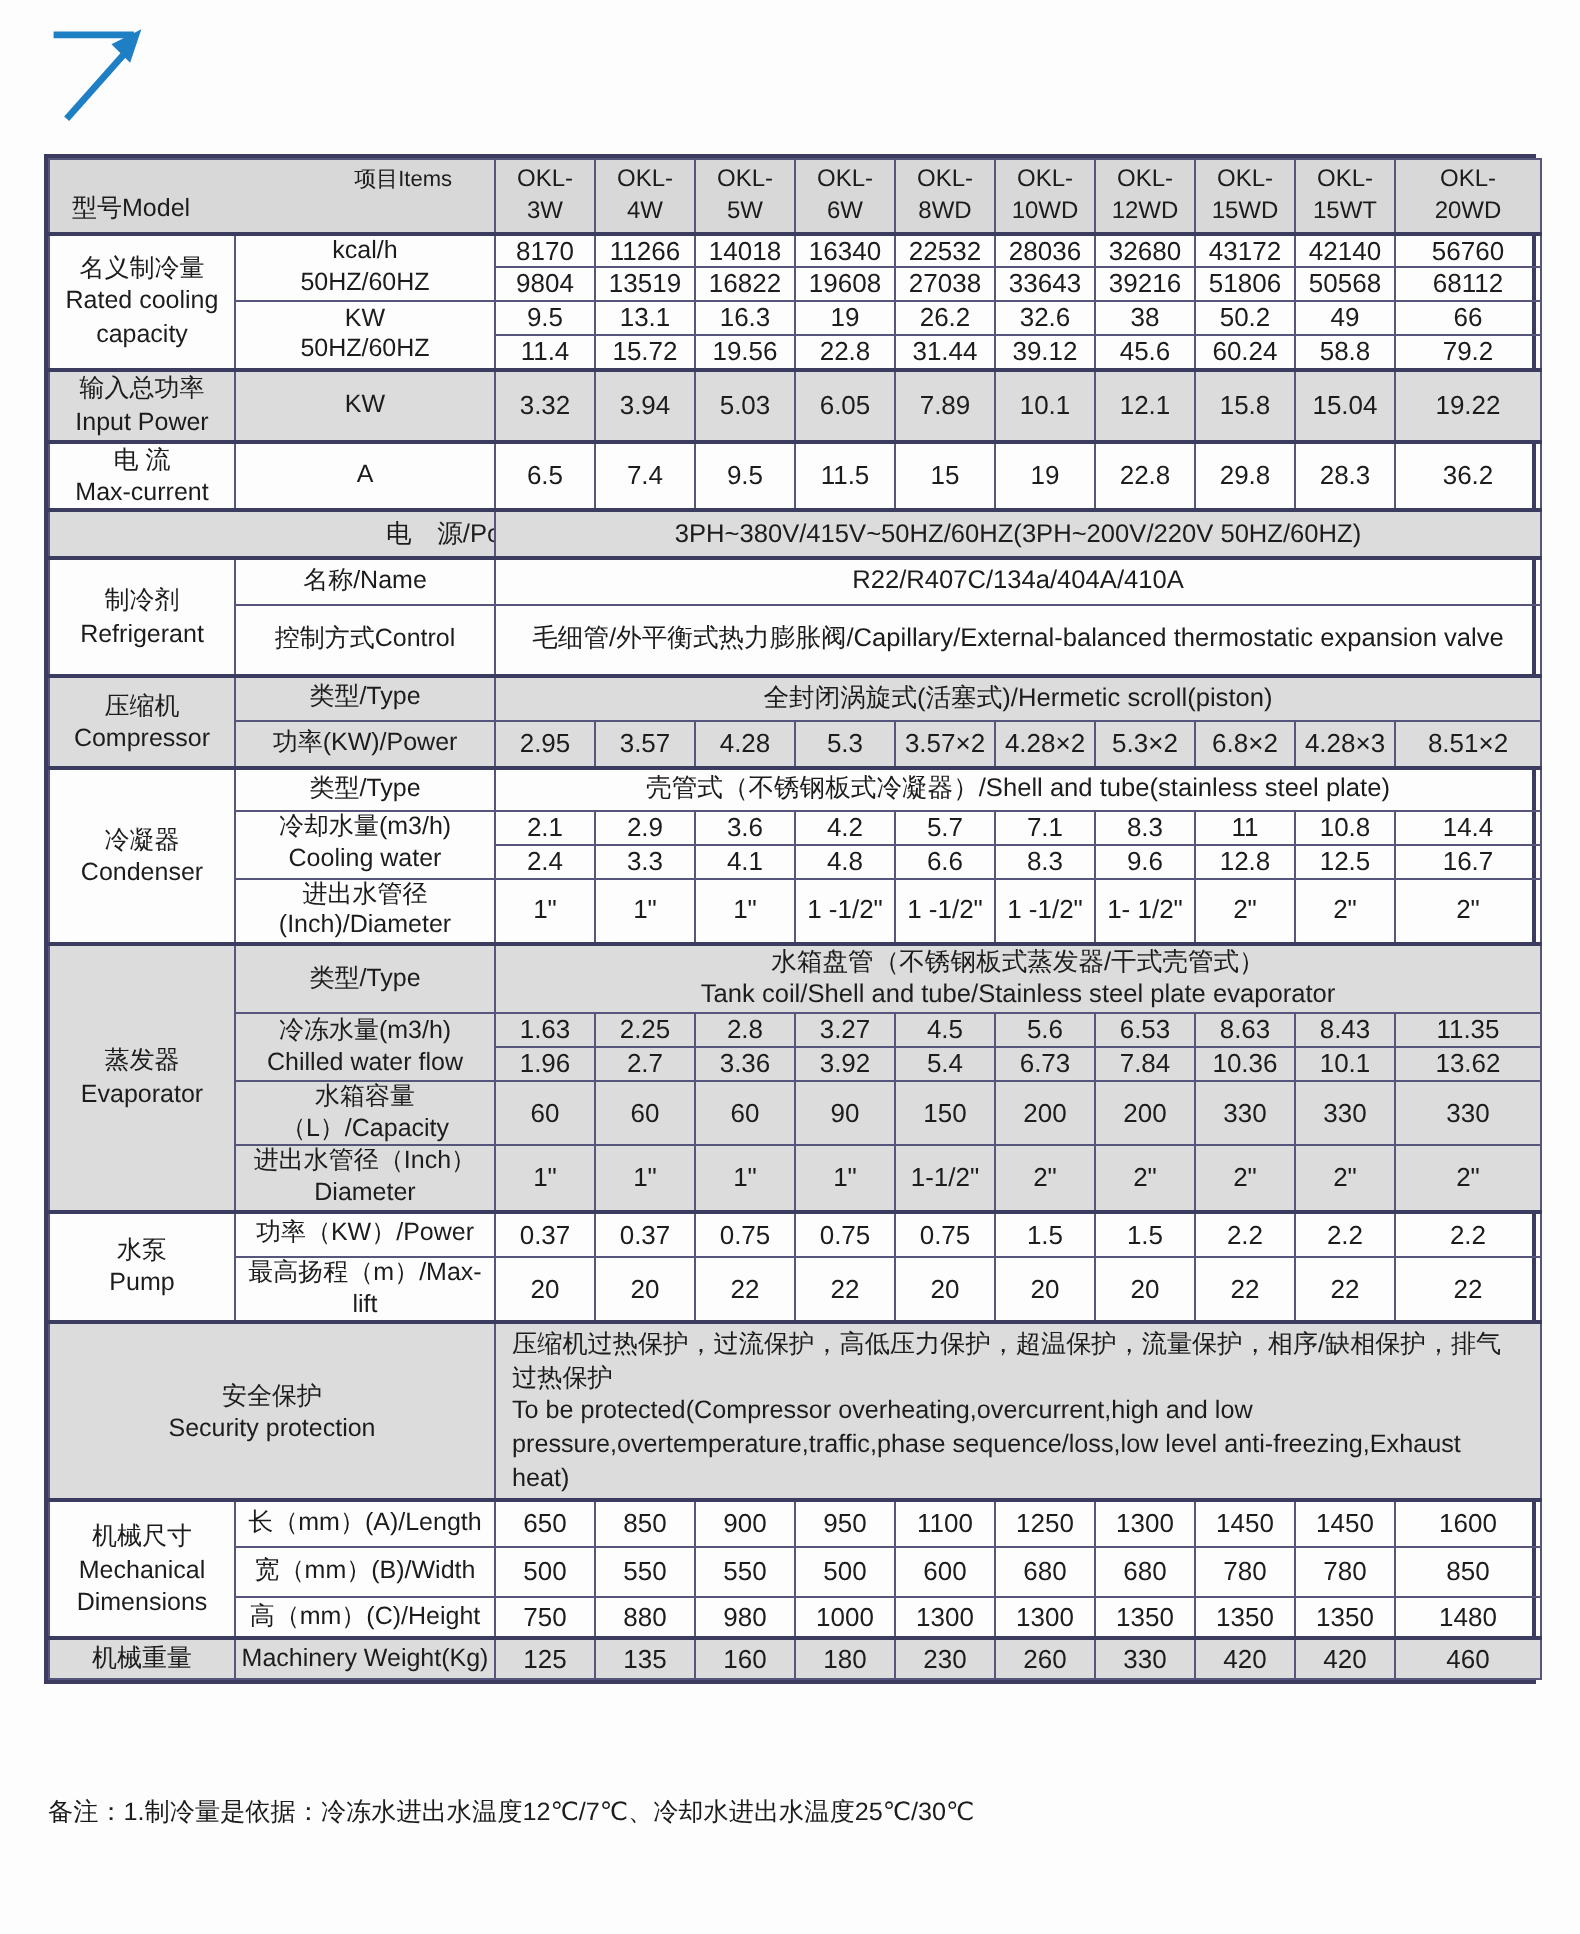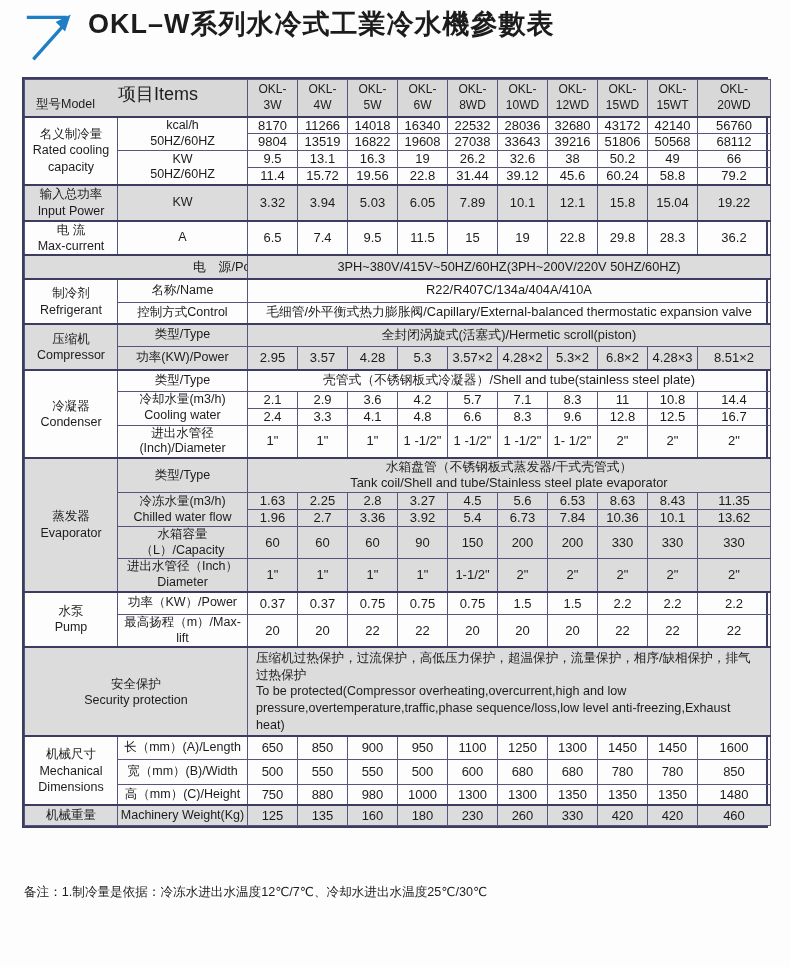--- a/index.html
+++ b/index.html
@@ -42,36 +42,35 @@
   td.model { font-size:12px; line-height:1.3; }
   td.left { text-align:left; padding:2px 8px; font-size:12.6px; line-height:1.32; }
   td.powerlbl { text-align:left; padding-left:168px; white-space:nowrap; font-size:12.8px; }
   td.corner {
     position:relative;
     background-image:linear-gradient(to bottom right,
       transparent calc(50% - 0.9px), #56567c calc(50% - 0.1px),
       #56567c calc(50% + 0.1px), transparent calc(50% + 0.9px));
   }
   .corner-model { position:absolute; left:11px; bottom:4px; font-size:12.5px; }
-  .corner-items { position:absolute; right:49px; top:4px; font-size:18px; }
+  .corner-items { position:absolute; right:21px; top:4px; font-size:11px; }
   
   .notes { margin:15px 24px 0 24px; font-size:12.6px; line-height:1.58; white-space:pre-wrap; }
   .notes .note-line { min-height:15px; }
 </style>
 </head>
 <body>
 
 <div class="page-header">
   <svg class="arrow-logo" viewBox="0 0 60 56" fill="none">
     <path d="M3 7 H46" stroke="#1f7fc4" stroke-width="3.6"></path>
     <path d="M10 52 L42 16" stroke="#1f7fc4" stroke-width="3.6"></path>
     <polygon points="50,4 34,12 44,22" fill="#1f7fc4"></polygon>
   </svg>
   <div class="titles">
-    <h1 class="title-zh">OKL–W系列水冷式工業冷水機參數表</h1>
   </div>
 </div>
 
 <div class="table-wrap">
   <table>
     <colgroup>
       <col class="c-sec">
         <col class="c-item">
       <col class="c-val">
         <col class="c-val">
@@ -196,21 +195,21 @@
         <tr class="shade sec-top" style="height: 24px;">
           <td colspan="2" class="powerlbl">电　源/Power</td>
           <td colspan="10" class="wide">3PH~380V/415V~50HZ/60HZ(3PH~200V/220V  50HZ/60HZ)</td>
         </tr>
         <tr class="sec-top" style="height: 23px; padding-left: 28px;">
           <td rowspan="2" class="sec">制冷剂
 Refrigerant</td>
           <td class="item">名称/Name</td>
           <td colspan="10" class="wide">R22/R407C/134a/404A/410A</td>
         </tr>
-        <tr style="height: 22px;">
+        <tr style="height: 36px;">
           <td class="item">控制方式Control</td>
           <td colspan="10" class="wide">毛细管/外平衡式热力膨胀阀/Capillary/External-balanced thermostatic expansion valve</td>
         </tr>
         <tr class="shade sec-top" style="height: 22px;">
           <td rowspan="2" class="sec">压缩机
 Compressor</td>
           <td class="item">类型/Type</td>
           <td colspan="10" class="wide">全封闭涡旋式(活塞式)/Hermetic scroll(piston)</td>
         </tr>
         <tr class="shade" style="height: 24px;">

